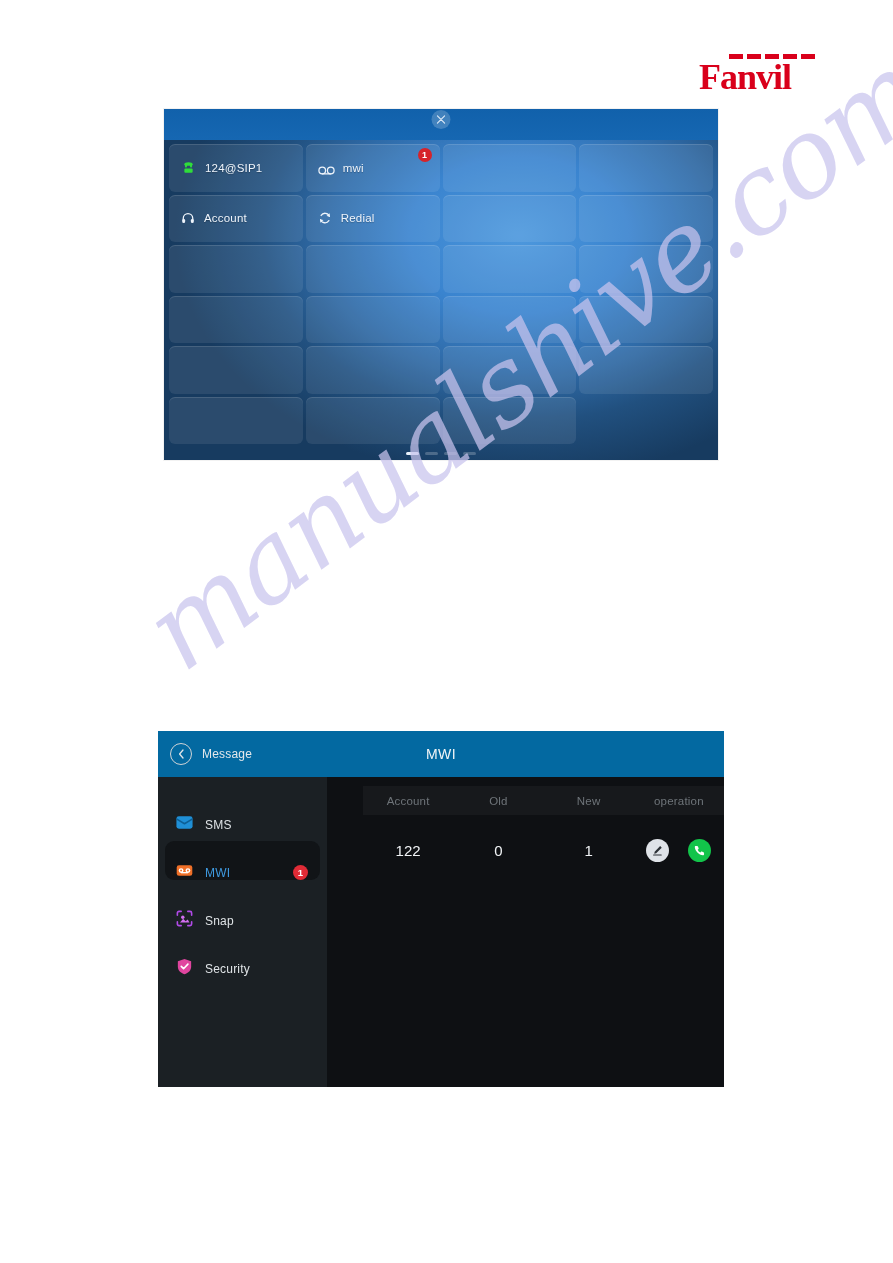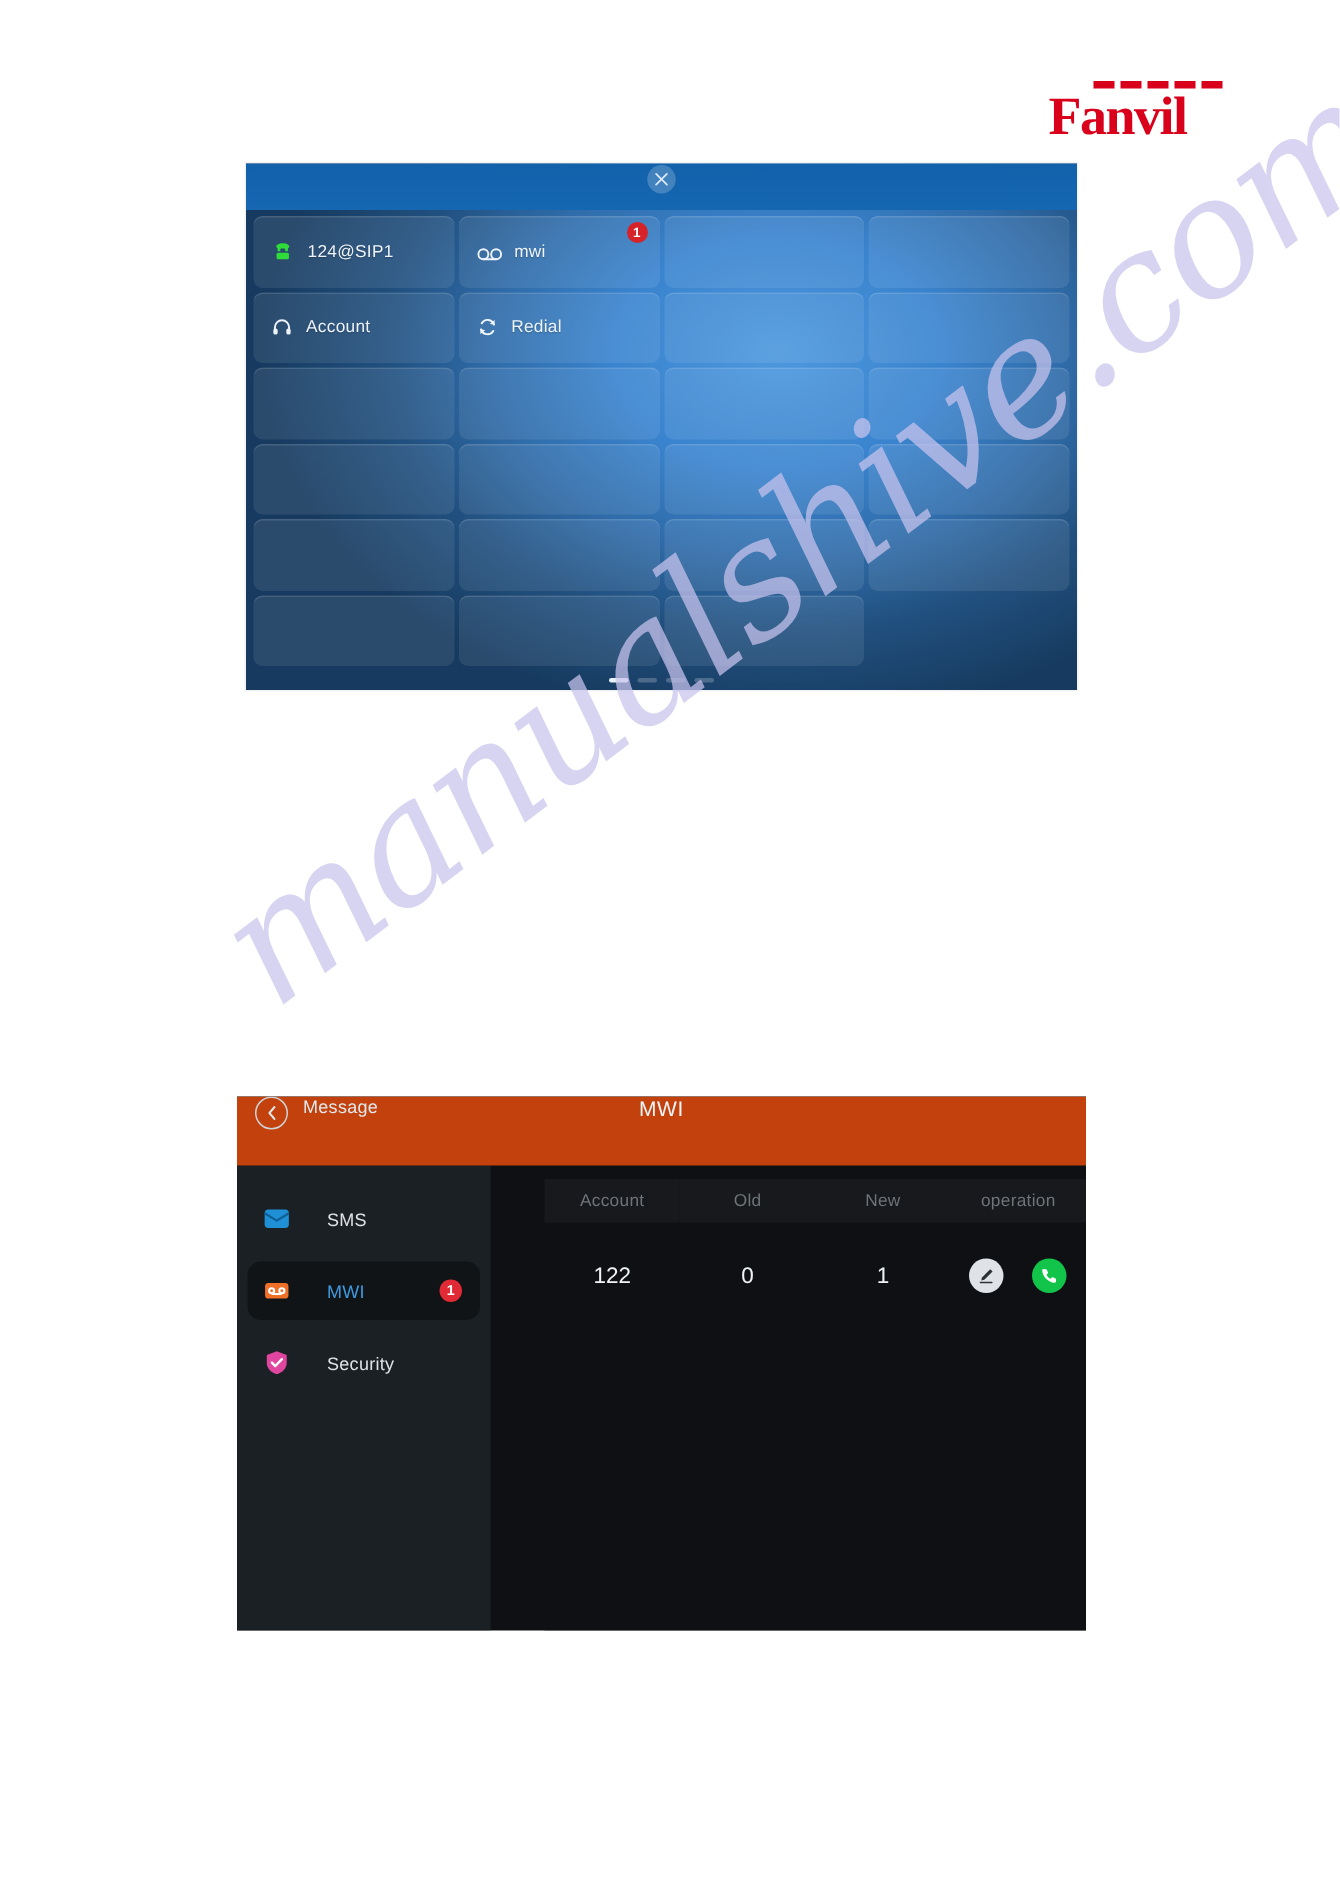--- a/index.html
+++ b/index.html
@@ -188,23 +188,23 @@
     height: 356px;
     background: #0e1013;
     display: flex;
     flex-direction: column;
     z-index: 2;
     overflow: hidden;
   }
   .msg-header {
     height: 46px;
     display: flex;
-    align-items: flex-start;
+    align-items: center;
     position: relative;
-    background: #c2410c;
+    background: #0369a1;
     flex: none;
   }
   .msg-back {
     width: 20px;
     height: 20px;
     border-radius: 50%;
     border: 1.3px solid #cfd3d6;
     margin-left: 12px;
     display: flex;
     align-items: center;
@@ -237,23 +237,23 @@
     background: #1b2024;
     padding-top: 16px;
     flex: none;
     box-sizing: border-box;
   }
   .side-item {
     height: 39px;
     margin: 0 7px 9px 7px;
     border-radius: 9px;
     display: flex;
-    align-items: center;
+    align-items: flex-end;
     padding: 0 8px 0 10px;
-    gap: 24px;
+    gap: 11px;
     position: relative;
   }
   .side-item.active { background: #111417; }
   .side-label {
     font-size: 12px;
     color: #dfe3e6;
     letter-spacing: .2px;
     flex: 1;
   }
   .side-item.active .side-label { color: #3f9ae0; }
@@ -460,20 +460,30 @@
             <circle cx="13.6" cy="10" r="2.5" fill="#fff"></circle>
             <circle cx="6.4" cy="10" r="1" fill="#f07028"></circle>
             <circle cx="13.6" cy="10" r="1" fill="#f07028"></circle>
             <rect x="6.4" y="11.6" width="7.2" height="1.4" fill="#fff"></rect>
           </svg>
         </span>
         <span class="side-label">MWI</span>
         <span class="side-badge">1</span>
       </div>
 
+      <div class="side-item">
+        <span class="side-icon">
+          <svg viewBox="0 0 20 20" width="19" height="19" aria-hidden="true">
+            <path d="M2.5 6.5V4.2a1.7 1.7 0 0 1 1.7-1.7h2.3M13.5 2.5h2.3a1.7 1.7 0 0 1 1.7 1.7v2.3M17.5 13.5v2.3a1.7 1.7 0 0 1-1.7 1.7h-2.3M6.5 17.5H4.2a1.7 1.7 0 0 1-1.7-1.7v-2.3" fill="none" stroke="#b14ae8" stroke-width="1.7" stroke-linecap="round"></path>
+            <circle cx="8.2" cy="8.6" r="1.8" fill="#d36ef0"></circle>
+            <path d="M5.2 14.2 L8.6 10.3 L11.2 13 L13.4 11 L15.2 14.2 Z" fill="#d36ef0"></path>
+          </svg>
+        </span>
+        <span class="side-label">Snap</span>
+      </div>
 
       <div class="side-item">
         <span class="side-icon">
           <svg viewBox="0 0 20 20" width="19" height="19" aria-hidden="true">
             <path d="M10 2 L17 4.6 V10 c0 4.2-3 6.9-7 8.1-4-1.2-7-3.9-7-8.1V4.6Z" fill="#e0459f"></path>
             <path d="M6.6 9.9 L9 12.3 L13.6 7.5" fill="none" stroke="#fff" stroke-width="1.7" stroke-linecap="round" stroke-linejoin="round"></path>
           </svg>
         </span>
         <span class="side-label">Security</span>
       </div>

